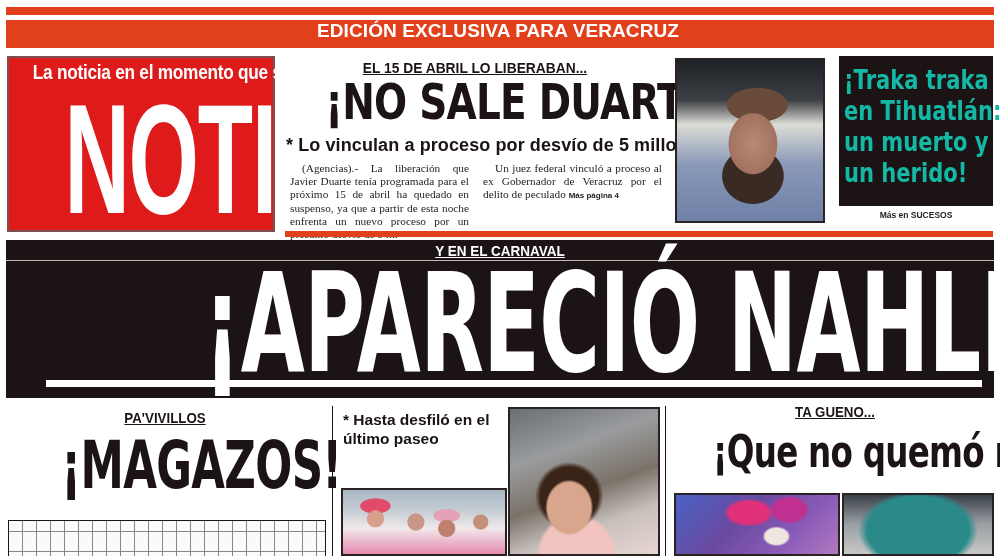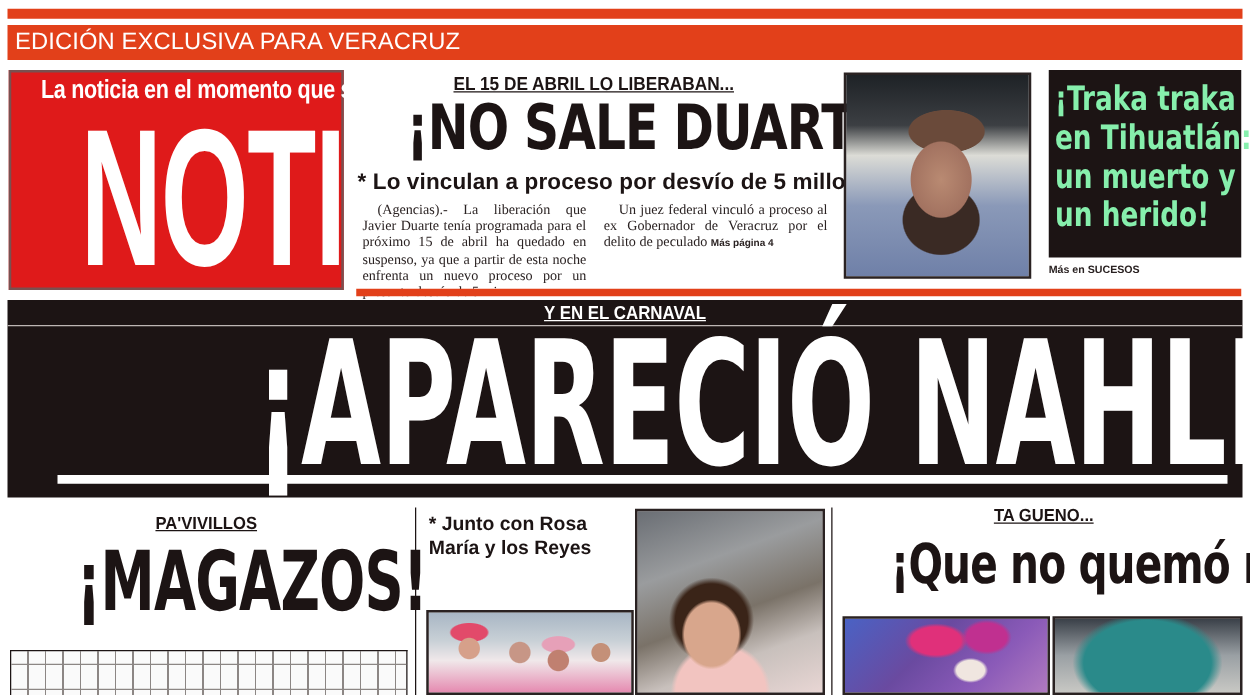--- a/index.html
+++ b/index.html
@@ -4,22 +4,22 @@
   <style>
     * { box-sizing: border-box; margin: 0; padding: 0; }
     html, body { width: 1000px; height: 556px; overflow: hidden; background: #fff; }
     body { position: relative; font-family: "Liberation Sans", sans-serif; color: #1c1414; }
 
     .abs { position: absolute; }
 
     
     .top-rule { left: 6px; top: 7px; width: 988px; height: 8px; background: #e2401a; }
     .banner { left: 6px; top: 20px; width: 988px; height: 28px; background: #e2401a; color: #fff;
-      font-weight: normal; font-size: 19px; display: flex; align-items: center; justify-content: space-between;
-      padding: 0 10px 0 6px; letter-spacing: 0.1px; }
+      font-weight: bold; font-size: 19px; display: flex; align-items: center; justify-content: space-between;
+      padding: 0 10px 0 6px; letter-spacing: 0.1px; flex-direction: column; }
 
     
     .logo { left: 7px; top: 56px; width: 268px; height: 176px; background: #df1a1a; border: 2px solid #7a5050; }
     .logo-tag { position: absolute; left: 0; right: 0; top: 2px; text-align: center; color: #fff;
       font-size: 21px; font-weight: bold; transform: scaleX(0.82); letter-spacing: -0.3px; white-space: nowrap; }
     .logo-name { position: absolute; left: 0; right: 0; top: 26px; text-align: center; color: #fff;
       font-size: 156px; line-height: 150px; font-weight: bold; transform: scaleX(0.58); transform-origin: center;
       letter-spacing: -2px; white-space: nowrap; }
 
     
@@ -38,24 +38,24 @@
     
     .photo { border: 2px solid #2a2222; overflow: hidden; }
     .photo-duarte { left: 675px; top: 58px; width: 150px; height: 165px;
       background:
         radial-gradient(ellipse 40px 50px at 52% 52%, #b98a72 0%, #a27260 60%, transparent 62%),
         radial-gradient(ellipse 55px 50px at 52% 72%, #3a2a24 0%, #3a2a24 55%, transparent 57%),
         radial-gradient(ellipse 50px 28px at 55% 28%, #6a4a3a 0%, #6a4a3a 60%, transparent 62%),
         linear-gradient(180deg, #1e2226 0%, #3c3f43 25%, #dcdcd6 40%, #8a99b8 65%, #6f80a8 100%); }
 
     
-    .traka { left: 839px; top: 56px; width: 154px; height: 150px; background: #1c1414; color: #86efac;
+    .traka { left: 839px; top: 56px; width: 154px; height: 150px; background: #1c1414; color: #14b8a6;
       font-weight: 900; font-size: 27px; line-height: 31px; padding: 8px 0 0 5px; font-family: "DejaVu Sans", sans-serif; }
     .traka span { display: block; transform: scaleX(0.78); transform-origin: left; white-space: nowrap; }
-    .traka-more { left: 839px; top: 210px; width: 154px; font-size: 8.5px; font-weight: bold; color: #2a2222; }
+    .traka-more { left: 839px; top: 210px; width: 154px; text-align: center; font-size: 8.5px; font-weight: bold; color: #2a2222; }
 
     
     .main-bar { left: 6px; top: 240px; width: 988px; height: 158px; background: #1c1414; }
     .main-kicker-rule { left: 6px; top: 260px; width: 988px; height: 1px; background: #bdb6b4; }
     .main-kicker { left: 6px; top: 242px; width: 988px; color: #fff; font-size: 15px; font-weight: bold;
       text-decoration: underline; text-align: center; transform: scaleX(0.9); }
     .main-head { left: 6px; top: 262px; width: 988px; height: 130px; color: #fff; text-align: center;
       font-weight: 900; font-family: "DejaVu Sans", sans-serif; font-size: 138px; line-height: 124px;
       white-space: nowrap; transform: scaleX(0.6); transform-origin: center; letter-spacing: -1px; }
     .main-underline { left: 46px; top: 380px; width: 936px; height: 7px; background: #fff; }
@@ -150,21 +150,21 @@
 <div class="abs vline" style="left:665px; top:406px; height:150px;"></div>
 
 <div class="abs kicker pav-kicker">PA'VIVILLOS</div>
 <div class="abs magazos">¡MAGAZOS!</div>
 <div class="abs doc-table" title="Document table excerpt">
   <div class="row-line" style="top:10px;"></div>
   <div class="row-line" style="top:30px;"></div>
 </div>
 
 <div class="abs bullets">
-  <div>* Junto con Rosa María y los Reyes</div>
+  <div>* Hasta desfiló en el último paseo</div>
 </div>
 <div class="abs photo photo-parade-small" title="Carnival group photo"></div>
 <div class="abs photo photo-parade-big" title="Nahle waving at carnival parade"></div>
 
 <div class="abs kicker gueno-kicker">TA GUENO...</div>
 <div class="abs quemo">¡Que no quemó mota!</div>
 <div class="abs photo photo-concert" title="Concert photo"></div>
 <div class="abs photo photo-beanie" title="Person in teal beanie"></div>
 
 </body></html>

